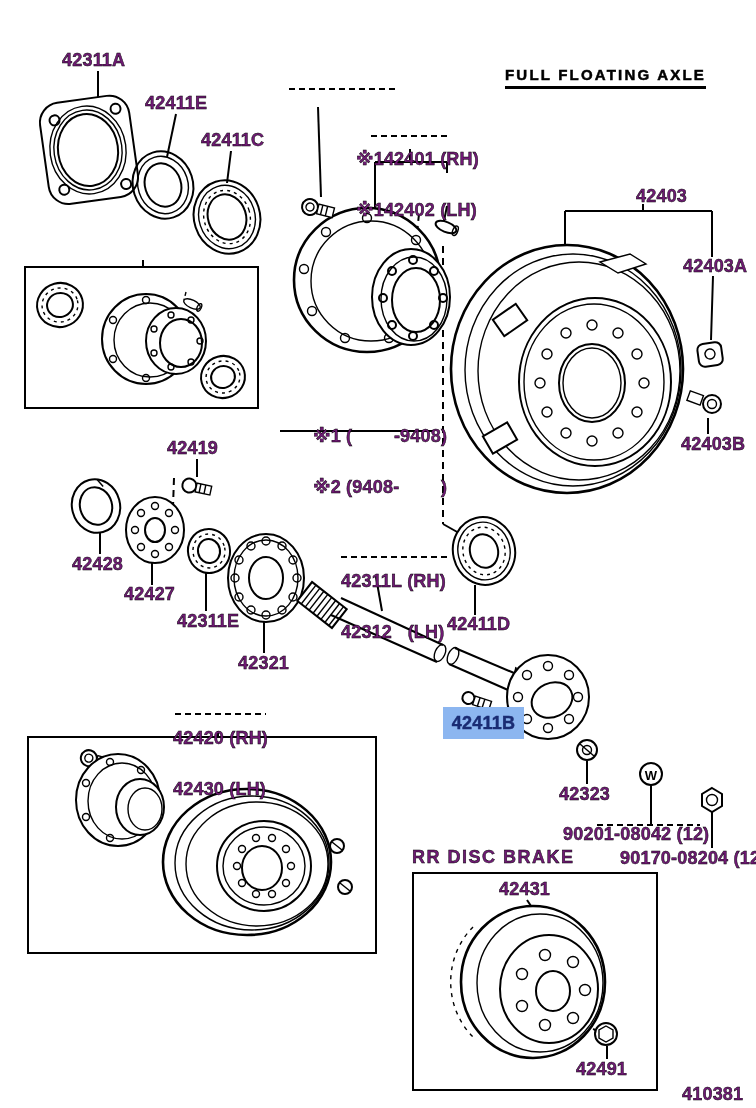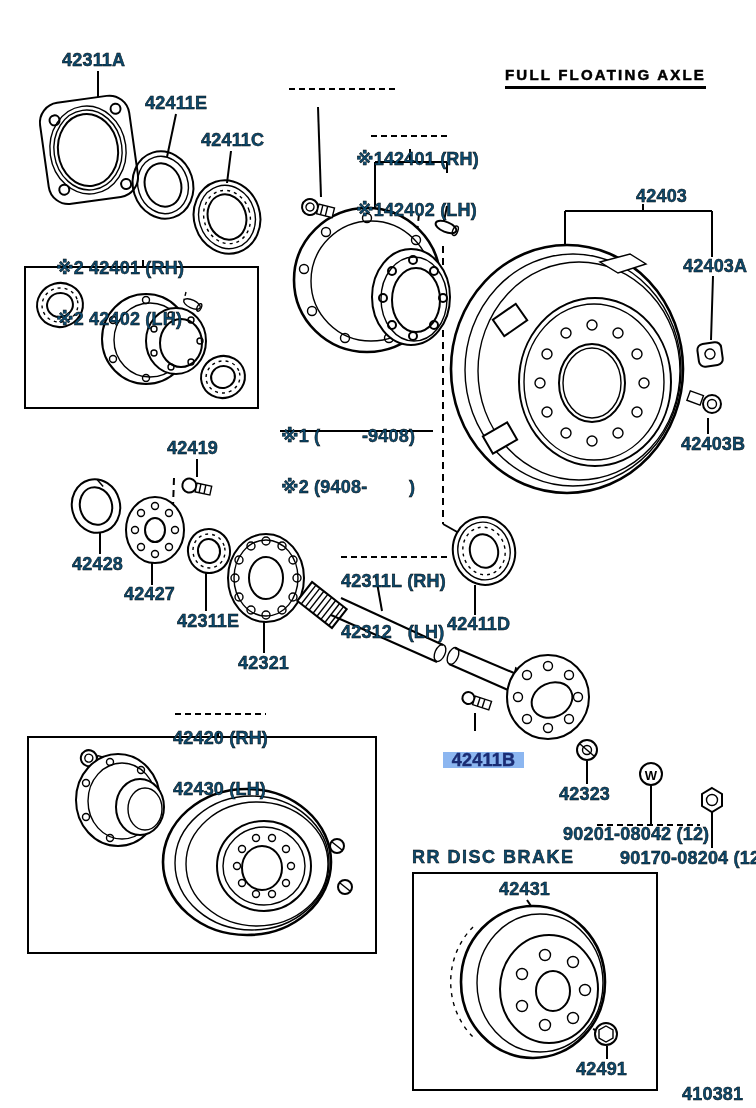--- a/index.html
+++ b/index.html
@@ -4,28 +4,28 @@
 <style>
   html,body{margin:0;padding:0;background:#fff;}
   #stage{position:relative;width:756px;height:1108px;background:#ffffff;overflow:hidden;
          font-family:"Liberation Sans","DejaVu Sans",sans-serif;}
   svg{position:absolute;left:0;top:0;}
   .lineart path,.lineart ellipse,.lineart circle,.lineart rect,.lineart line,.lineart polygon{
     fill:none;stroke:#000;stroke-width:2;}
   .lineart .thin{stroke-width:1.4;}
   .lineart .thick{stroke-width:2.6;}
   .lineart .wht{fill:#fff;}
-  .lbl{position:absolute;font-weight:bold;font-size:18px;line-height:17px;color:#0c4a6e;
+  .lbl{position:absolute;font-weight:bold;font-size:18px;line-height:17px;color:#701a75;
        white-space:pre;letter-spacing:0.2px;-webkit-text-stroke:0.45px #000;}
   .title{position:absolute;font-weight:bold;font-size:15px;letter-spacing:2.2px;
          border-bottom:3px solid #000;padding-bottom:3px;-webkit-text-stroke:0.5px #000;}
-  .hl{position:absolute;left:443px;top:752px;width:81px;height:16px;display:flex;
+  .hl{position:absolute;left:443px;top:707px;width:81px;height:32px;display:flex;
       align-items:center;justify-content:center;font-weight:bold;font-size:18px;
       letter-spacing:0.2px;}
-  .small-note{font-size:18px;}
+  .small-note{font-size:18px;margin-left:32px;}
 </style>
 </head>
 <body>
 
 <div id="stage">
 
 <svg class="lineart" width="756" height="1108" viewBox="0 0 756 1108">
 
   <g stroke-width="1.8">
     <line x1="98" y1="71" x2="98" y2="99"></line>
@@ -399,24 +399,20 @@
   <div>※142402 (LH)</div>
 </div>
 
 
 <div class="title" style="left:505px;top:66px">FULL FLOATING AXLE</div>
 
 <div class="lbl" style="left:636px;top:188px">42403</div>
 <div class="lbl" style="left:683px;top:258px">42403A</div>
 <div class="lbl" style="left:681px;top:436px">42403B</div>
 
-<div class="lbl" style="left:56px;top:226px">
-  <div>※2 42401 (RH)</div>
-  <div>※2 42402 (LH)</div>
-</div>
 
 <div class="lbl small-note" style="left:281px;top:394px">
   <div>※1 (        -9408)</div>
   <div>※2 (9408-        )</div>
 </div>
 
 <div class="lbl" style="left:167px;top:440px">42419</div>
 <div class="lbl" style="left:72px;top:556px">42428</div>
 <div class="lbl" style="left:124px;top:586px">42427</div>
 <div class="lbl" style="left:177px;top:613px">42311E</div>

